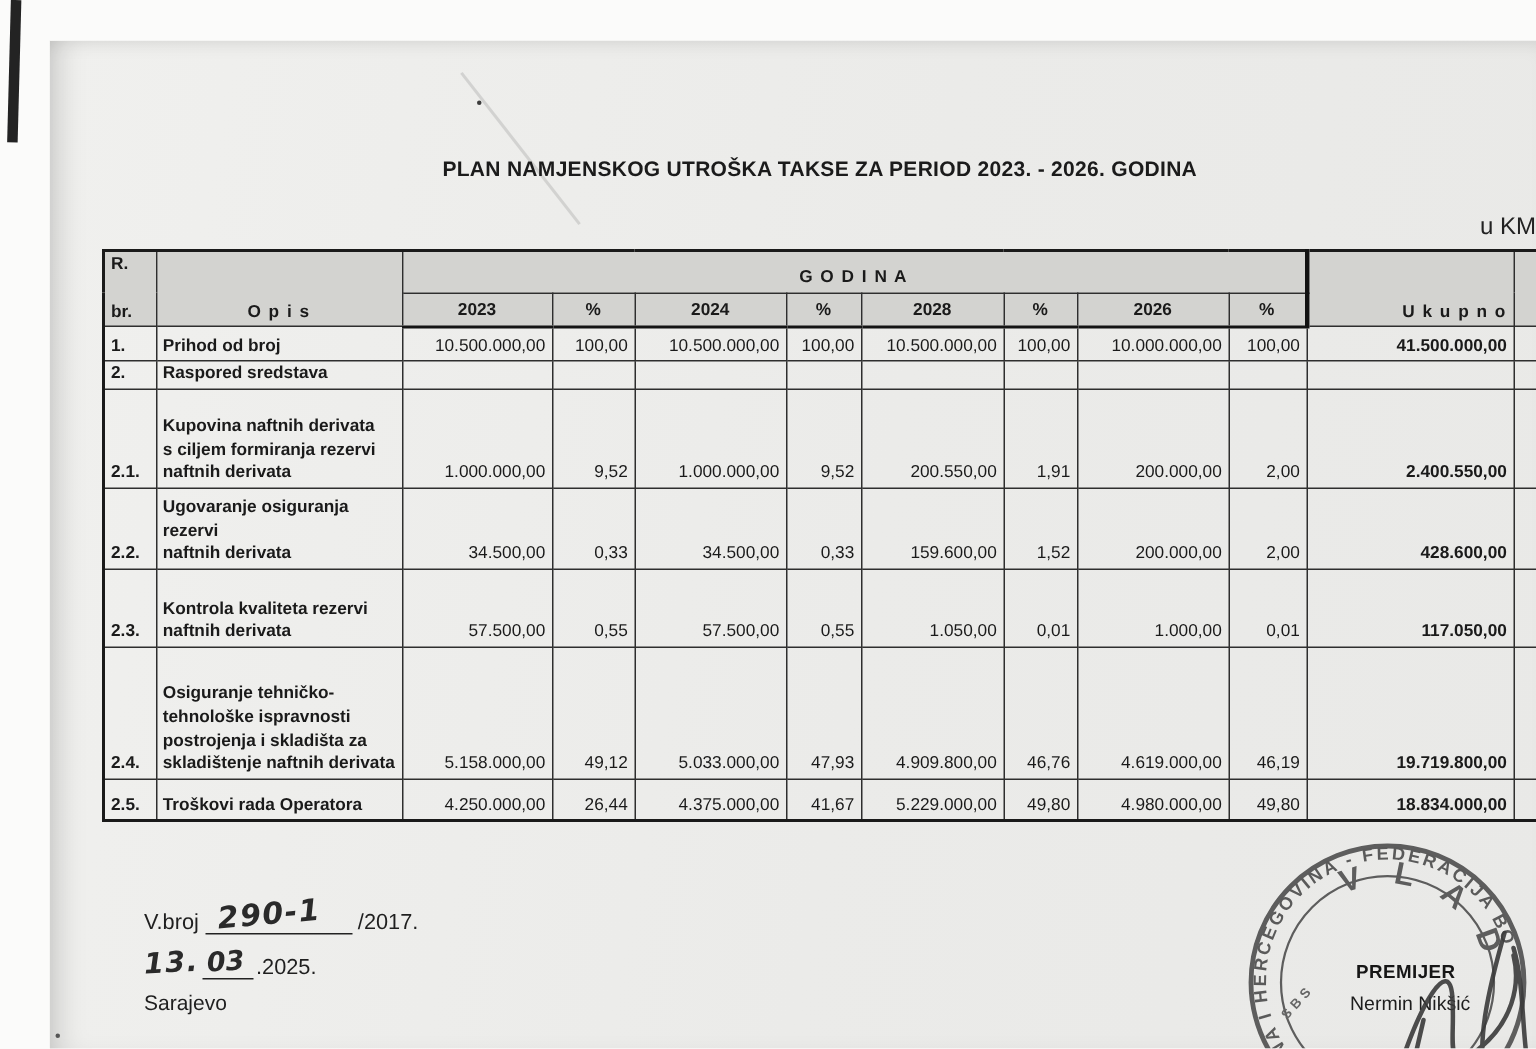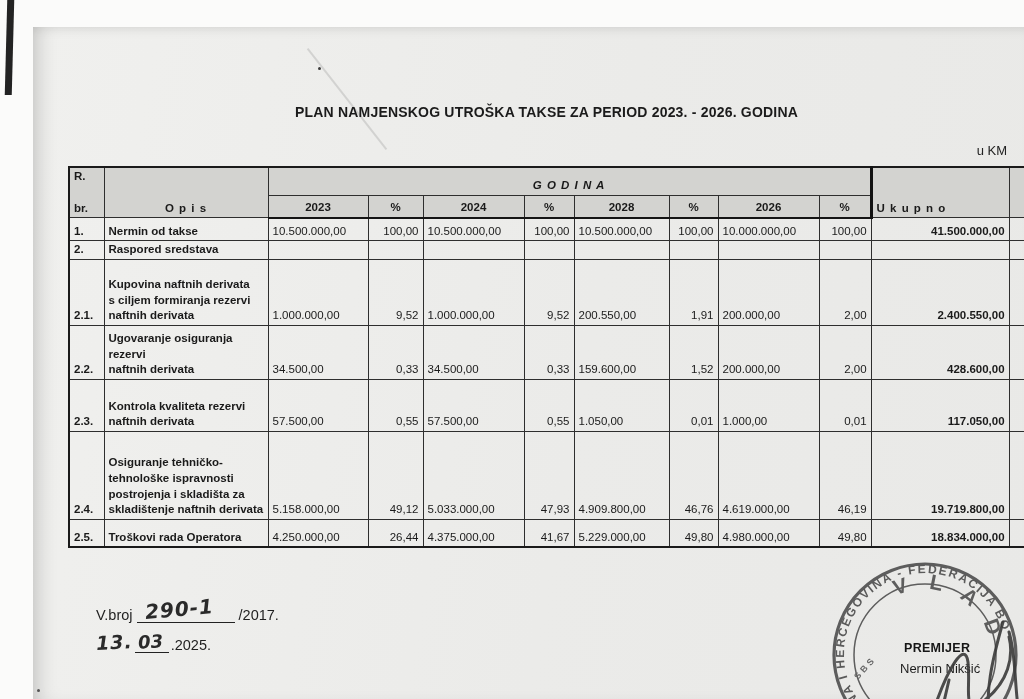--- a/index.html
+++ b/index.html
@@ -19,44 +19,44 @@
   .artifact-strip{position:absolute;left:6px;top:0;width:7px;height:95px;background:#232323;transform:rotate(1.5deg);}
   .artifact-dot{position:absolute;left:285px;top:40px;width:3px;height:3px;border-radius:50%;background:#3c3c3c;}
   .artifact-streak{position:absolute;left:313px;top:8px;width:2px;height:128px;background:#8d8d8d;opacity:.28;transform:rotate(-38deg);}
   .artifact-dot2{position:absolute;left:4px;top:662px;width:3px;height:3px;border-radius:50%;background:#555;}
 
   .title{
     position:absolute;top:77px;left:0;right:0;text-align:center;
     transform:translateX(18px);
     font-size:14px;font-weight:bold;letter-spacing:.2px;color:#1b1b1b;
   }
-  .ukm{position:absolute;top:116px;right:17px;font-size:13px;color:#222;}
+  .ukm{position:absolute;top:116px;right:0;font-size:16px;color:#222;}
 
   table.plan{
     position:absolute;left:35px;top:139px;
     width:960px;table-layout:fixed;border-collapse:collapse;
     border:2.2px solid #1a1a1a;
   }
   table.plan td{
     border:1.4px solid #2e2e2e;
     font-size:11.5px;line-height:1.35;
     padding:1px 4px;overflow:hidden;vertical-align:bottom;
   }
   td.hdr{background:#d3d3d0;font-weight:bold;}
   tr.hrow2 td{border-bottom:2.4px solid #141414;}
   td.rbrhdr{vertical-align:top;padding:2px 3px 1px 3px;}
   .rbr-top{display:block;}
   .rbr-bot{display:block;margin-top:16px;}
   td.opishdr{vertical-align:top;text-align:center;padding-top:5px;letter-spacing:1px;}
-  td.godina{letter-spacing:1px;text-align:center;vertical-align:middle;font-style:italic;}
-  td.ukupnohdr{letter-spacing:1px;text-align:left;vertical-align:middle;margin-top:20px;}
+  td.godina{letter-spacing:1px;text-align:center;vertical-align:middle;}
+  td.ukupnohdr{letter-spacing:1px;text-align:right;vertical-align:middle;margin-top:20px;}
   td.yr{text-align:center;vertical-align:middle;font-weight:bold;font-size:12px;}
   td.num{font-weight:bold;padding-left:3px;padding-bottom:3px;}
   td.opis{font-weight:bold;white-space:pre-line;padding:2px 3px 2px 4px;}
-  td.val{text-align:left;padding-right:5px;padding-bottom:3px;}
+  td.val{text-align:right;padding-right:5px;padding-bottom:3px;}
   td.pct{text-align:right;padding-right:6px;padding-bottom:3px;}
   td.tot{text-align:right;font-weight:bold;padding-right:9px;padding-bottom:3px;border-left:3px solid #121212;}
   tr.rh-h1{height:25px;} tr.rh-h2{height:20px;}
   tr.rh1{height:23px;} tr.rh2{height:18px;}
   tr.rh21{height:66px;} tr.rh22{height:54px;} tr.rh23{height:52px;}
   tr.rh24{height:88px;} tr.rh25{height:28px;}
 
   .footer-left{position:absolute;left:63px;top:566px;font-size:14.5px;color:#1f1f1f;}
   .vbroj-line{display:flex;align-items:flex-end;height:30px;}
   .uline{display:inline-block;border-bottom:1.6px solid #222;width:98px;position:relative;margin:0 4px;height:20px;}
@@ -120,21 +120,21 @@
       <td class="hdr yr">2024</td>
       <td class="hdr yr">%</td>
       <td class="hdr yr">2028</td>
       <td class="hdr yr">%</td>
       <td class="hdr yr">2026</td>
       <td class="hdr yr">%</td>
     </tr>
 
     <tr class="rh1">
       <td class="num">1.</td>
-      <td class="opis">Nermin od takse</td>
+      <td class="opis">Prihod od broj</td>
       <td class="val">10.500.000,00</td>
       <td class="pct">100,00</td>
       <td class="val">10.500.000,00</td>
       <td class="pct">100,00</td>
       <td class="val">10.500.000,00</td>
       <td class="pct">100,00</td>
       <td class="val">10.000.000,00</td>
       <td class="pct">100,00</td>
       <td class="tot">41.500.000,00</td>
       <td></td>
@@ -247,20 +247,21 @@
       </span>
       <span>/2017.</span>
     </div>
     <div class="date-line">
       <span class="hand hand-day">13.</span>
       <span class="uline-sm">
         <span class="hand hand-month">03</span>
       </span>
       <span>.2025.</span>
     </div>
+    <div class="city">Sarajevo</div>
   </div>
 
   <svg class="stamp" viewBox="0 0 200 200">
     <defs>
       <path id="ringPath" d="M 34,146 A 81,81 0 1 1 166,146" fill="none"></path>
       <path id="vladaPath" d="M 69,42 A 66,66 0 0 1 164,83" fill="none"></path>
     </defs>
     <circle cx="100" cy="100" r="91" fill="none" stroke="#4a4a4a" stroke-width="3.2"></circle>
     <circle cx="100" cy="100" r="71" fill="none" stroke="#4a4a4a" stroke-width="1.5"></circle>
     <text font-family="Liberation Sans, sans-serif" font-size="12" font-weight="bold" fill="#474747" letter-spacing="1.8">

